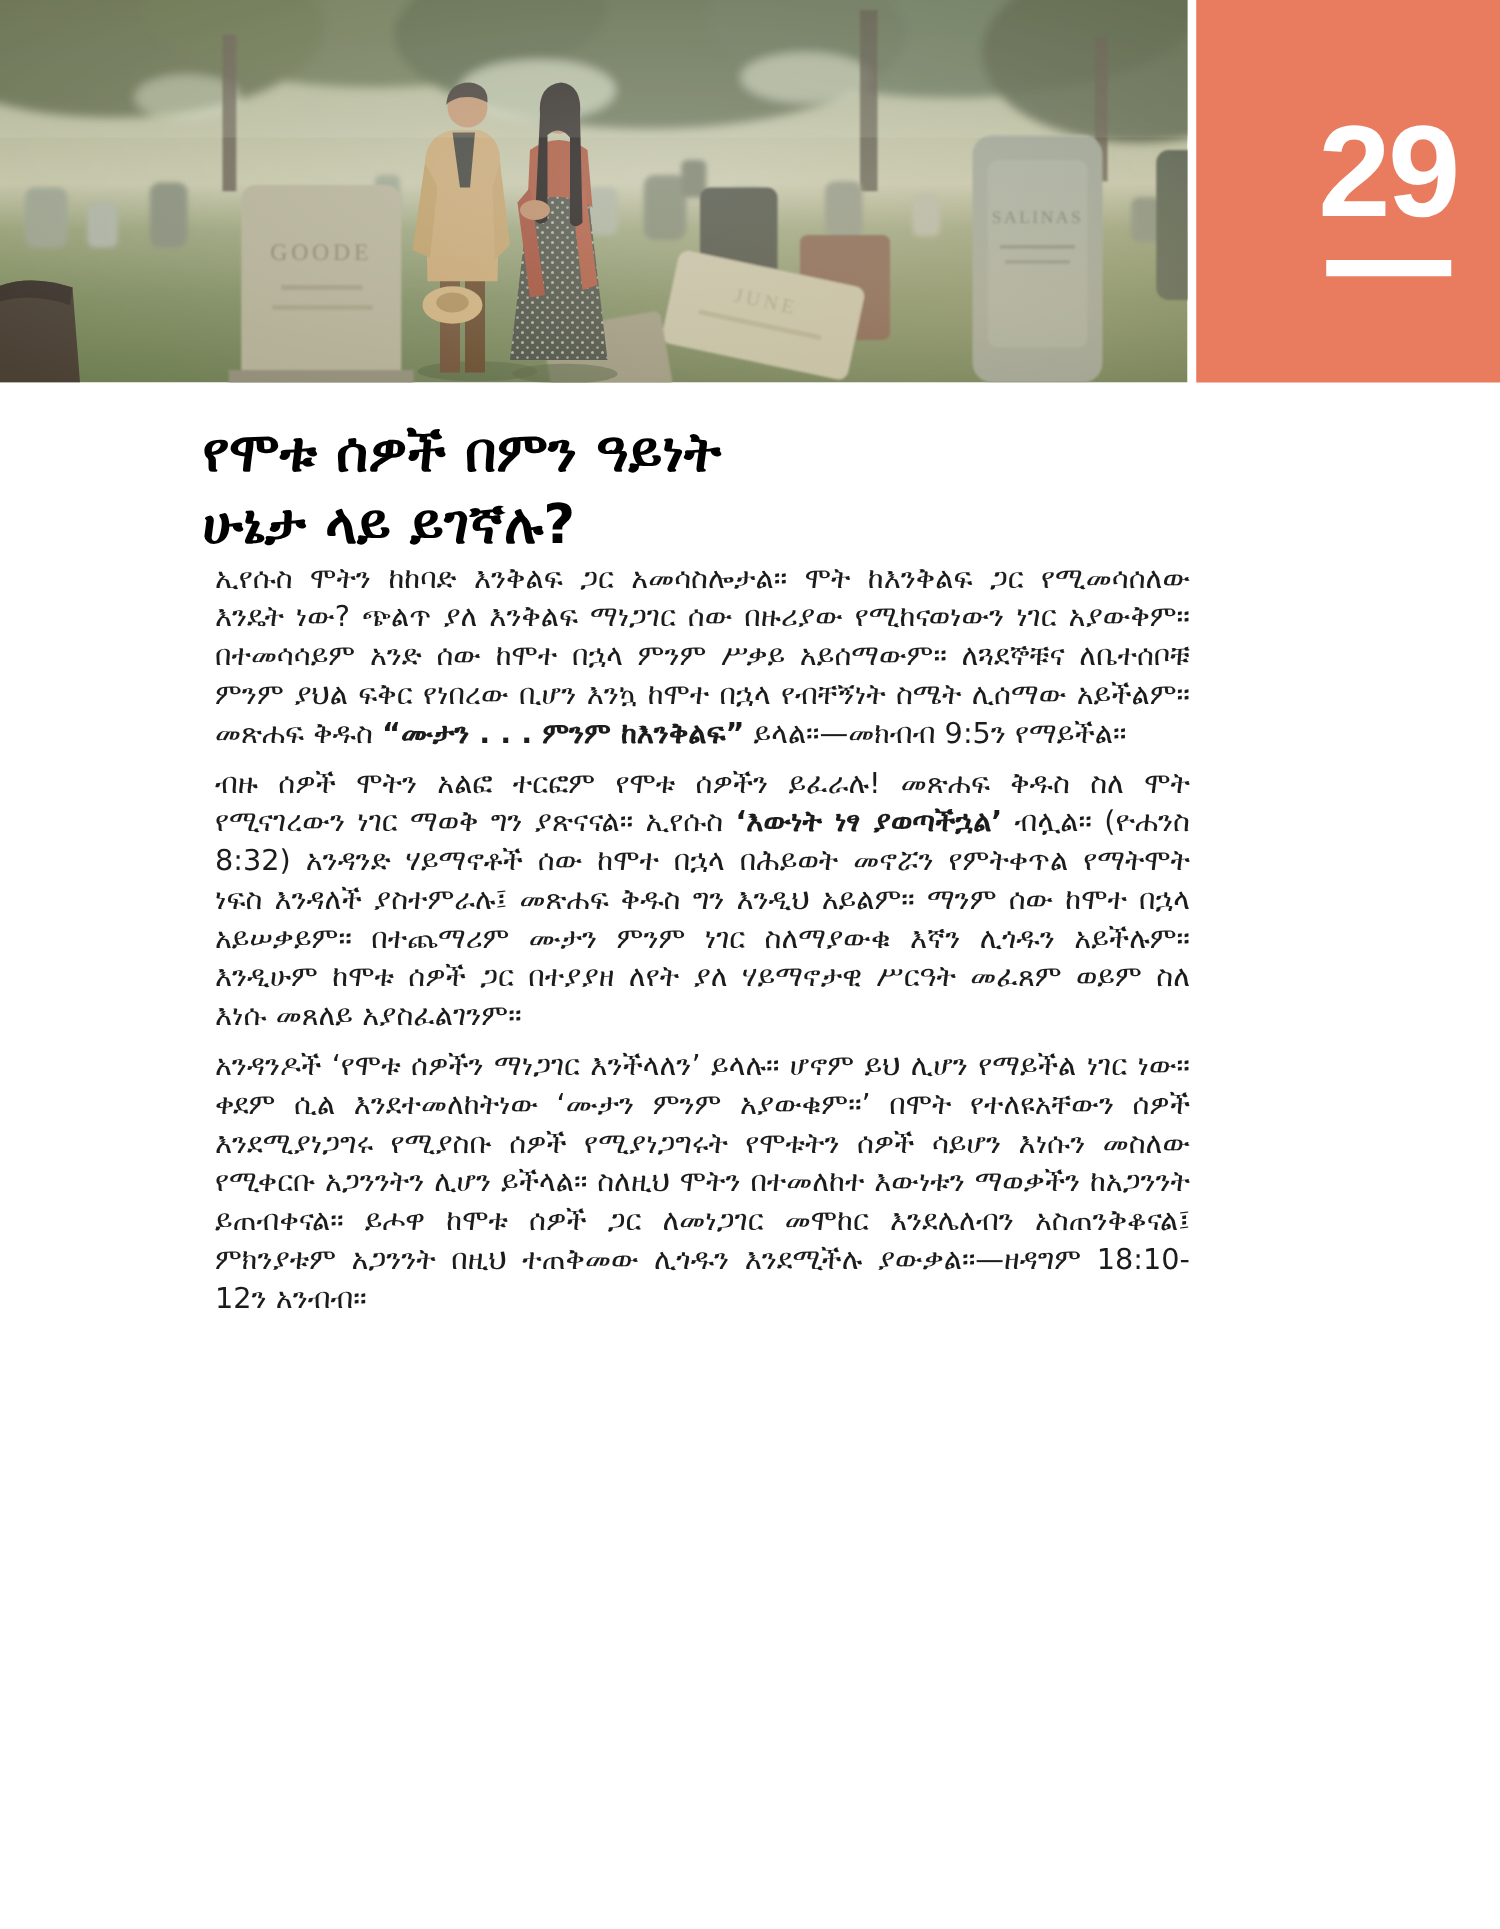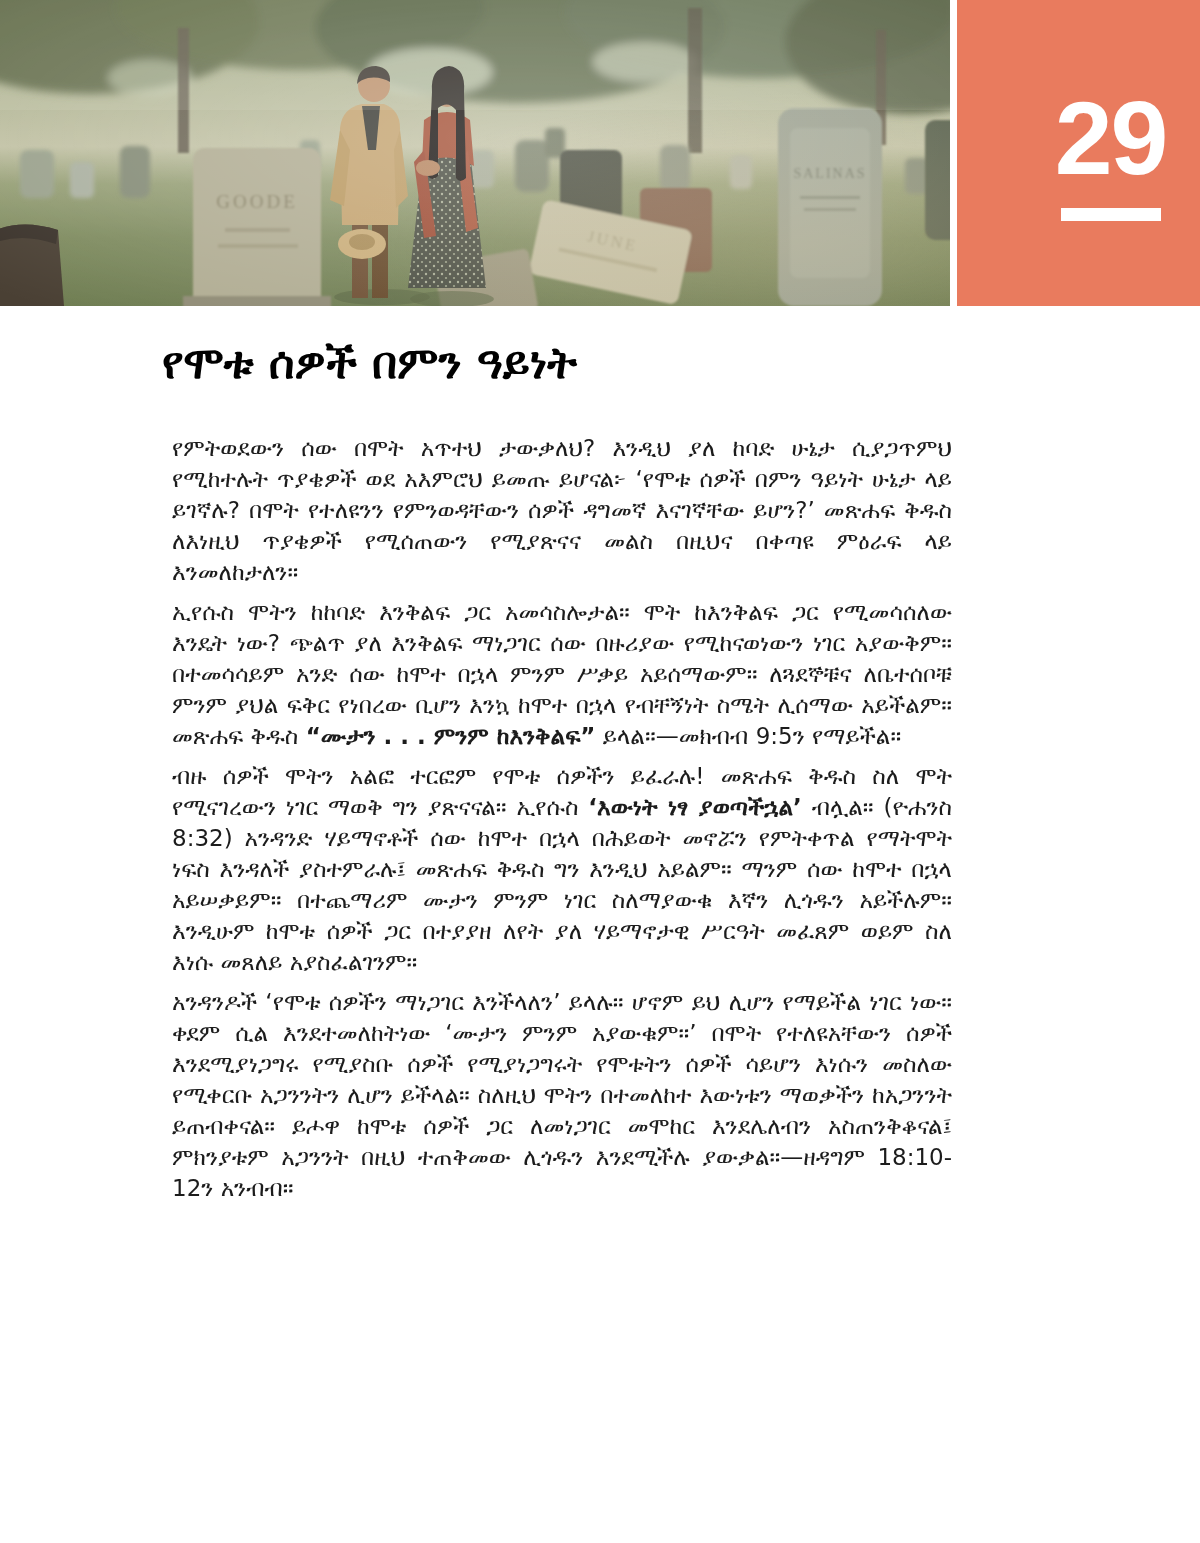--- a/index.html
+++ b/index.html
@@ -167,23 +167,22 @@
       <rect x="0" y="0" width="950" height="110" fill="#E8E5D2" opacity="0.12"></rect>
     </svg>
   </div>
 
   <div class="badge">
     <div class="badge-number">29</div>
     <div class="badge-underline"></div>
   </div>
 
   <div class="content">
-    <h1 class="title"><span>የሞቱ ሰዎች በምን ዓይነት</span><br></h1>
+    <h1 class="title"><span>የሞቱ ሰዎች በምን ዓይነት</span><br><span>ሁኔታ ላይ ይገኛሉ?</span></h1>
 
-    <p class="body intro"><span>የምትወደውን ሰው በሞት አጥተህ ታውቃለህ? እንዲህ ያለ ከባድ ሁኔታ ሲያጋጥምህ የሚከተሉት ጥያቄዎች ወደ አእምሮህ ይመጡ ይሆናል፦ ‘የሞቱ ሰዎች በምን ዓይነት ሁኔታ ላይ ይገኛሉ? በሞት የተለዩንን የምንወዳቸውን ሰዎች ዳግመኛ እናገኛቸው ይሆን?’ መጽሐፍ ቅዱስ ለእነዚህ ጥያቄዎች የሚሰጠውን የሚያጽናና መልስ በዚህና በቀጣዩ ምዕራፍ ላይ እንመለከታለን።</span></p>
 
     <div id="sections">
         <p class="body"><span>ኢየሱስ ሞትን ከከባድ እንቅልፍ ጋር አመሳስሎታል። ሞት ከእንቅልፍ ጋር የሚመሳሰለው እንዴት ነው? ጭልጥ ያለ እንቅልፍ ማነጋገር ሰው በዙሪያው የሚከናወነውን ነገር አያውቅም። በተመሳሳይም አንድ ሰው ከሞተ በኋላ ምንም ሥቃይ አይሰማውም። ለጓደኞቹና ለቤተሰቦቹ ምንም ያህል ፍቅር የነበረው ቢሆን እንኳ ከሞተ በኋላ የብቸኝነት ስሜት ሊሰማው አይችልም። መጽሐፍ ቅዱስ </span><span class="b">“ሙታን . . . ምንም ከእንቅልፍ”</span><span> ይላል።—መክብብ 9:5ን የማይችል።</span></p>
         <p class="body"><span>ብዙ ሰዎች ሞትን አልፎ ተርፎም የሞቱ ሰዎችን ይፈራሉ! መጽሐፍ ቅዱስ ስለ ሞት የሚናገረውን ነገር ማወቅ ግን ያጽናናል። ኢየሱስ </span><span class="b">‘እውነት ነፃ ያወጣችኋል’</span><span> ብሏል። (ዮሐንስ 8:32) አንዳንድ ሃይማኖቶች ሰው ከሞተ በኋላ በሕይወት መኖሯን የምትቀጥል የማትሞት ነፍስ እንዳለች ያስተምራሉ፤ መጽሐፍ ቅዱስ ግን እንዲህ አይልም። ማንም ሰው ከሞተ በኋላ አይሠቃይም። በተጨማሪም ሙታን ምንም ነገር ስለማያውቁ እኛን ሊጎዱን አይችሉም። እንዲሁም ከሞቱ ሰዎች ጋር በተያያዘ ለየት ያለ ሃይማኖታዊ ሥርዓት መፈጸም ወይም ስለ እነሱ መጸለይ አያስፈልገንም።</span></p>
         <p class="body"><span>አንዳንዶች ‘የሞቱ ሰዎችን ማነጋገር እንችላለን’ ይላሉ። ሆኖም ይህ ሊሆን የማይችል ነገር ነው። ቀደም ሲል እንደተመለከትነው ‘ሙታን ምንም አያውቁም።’ በሞት የተለዩአቸውን ሰዎች እንደሚያነጋግሩ የሚያስቡ ሰዎች የሚያነጋግሩት የሞቱትን ሰዎች ሳይሆን እነሱን መስለው የሚቀርቡ አጋንንትን ሊሆን ይችላል። ስለዚህ ሞትን በተመለከተ እውነቱን ማወቃችን ከአጋንንት ይጠብቀናል። ይሖዋ ከሞቱ ሰዎች ጋር ለመነጋገር መሞከር እንደሌለብን አስጠንቅቆናል፤ ምክንያቱም አጋንንት በዚህ ተጠቅመው ሊጎዱን እንደሚችሉ ያውቃል።—ዘዳግም 18:10-12ን አንብብ።</span></p>
       </div>
   </div>
 
 </div>
 

